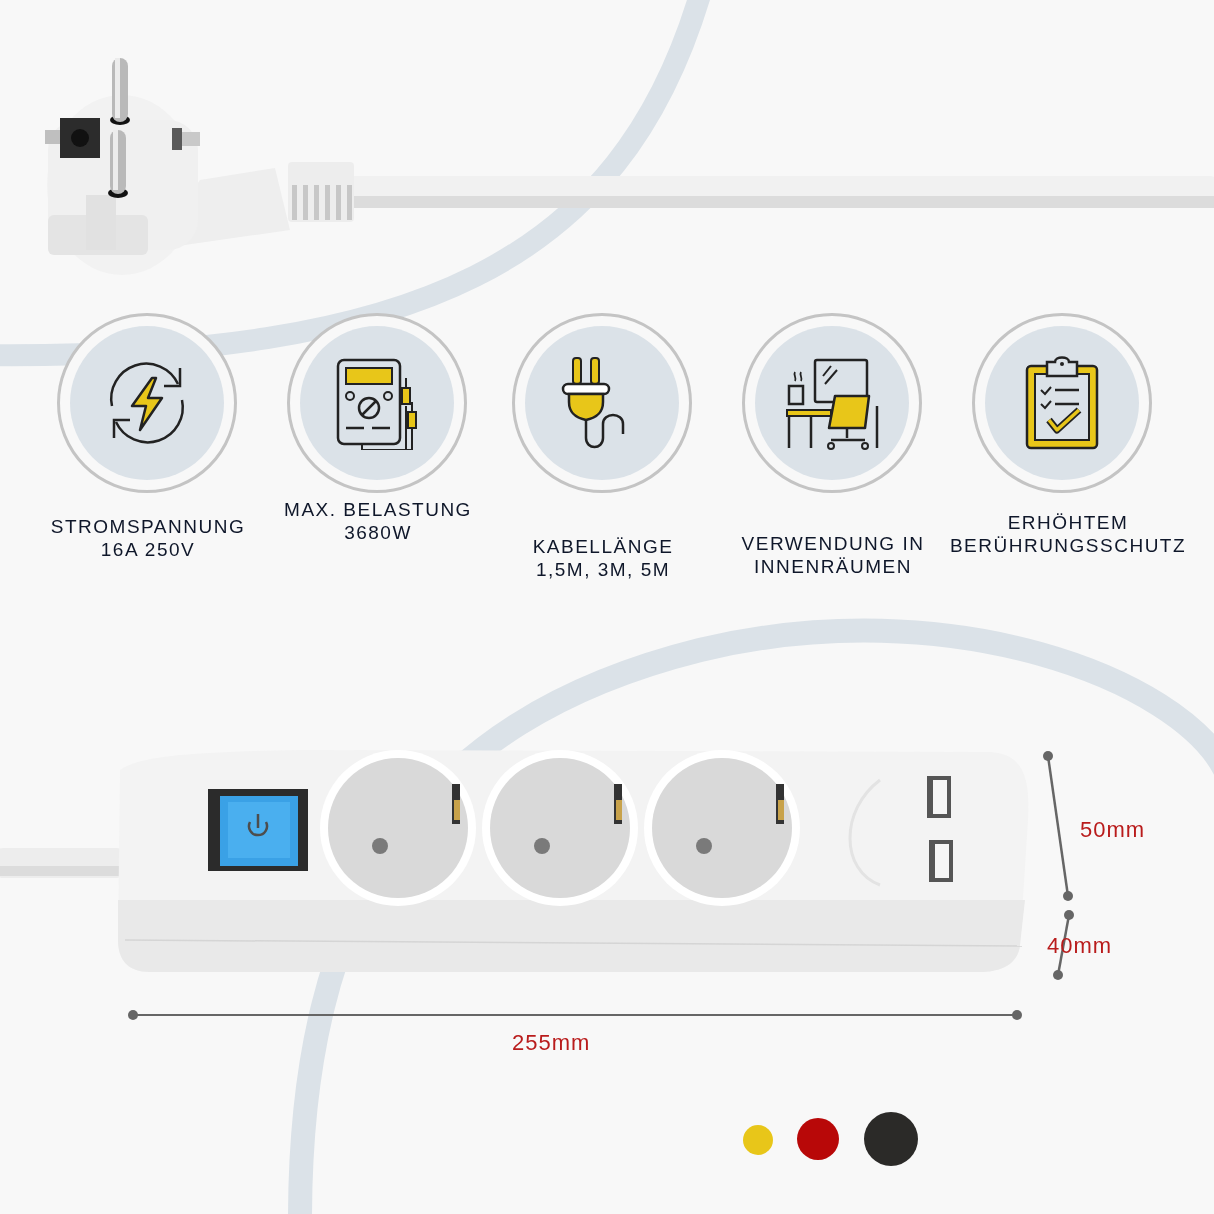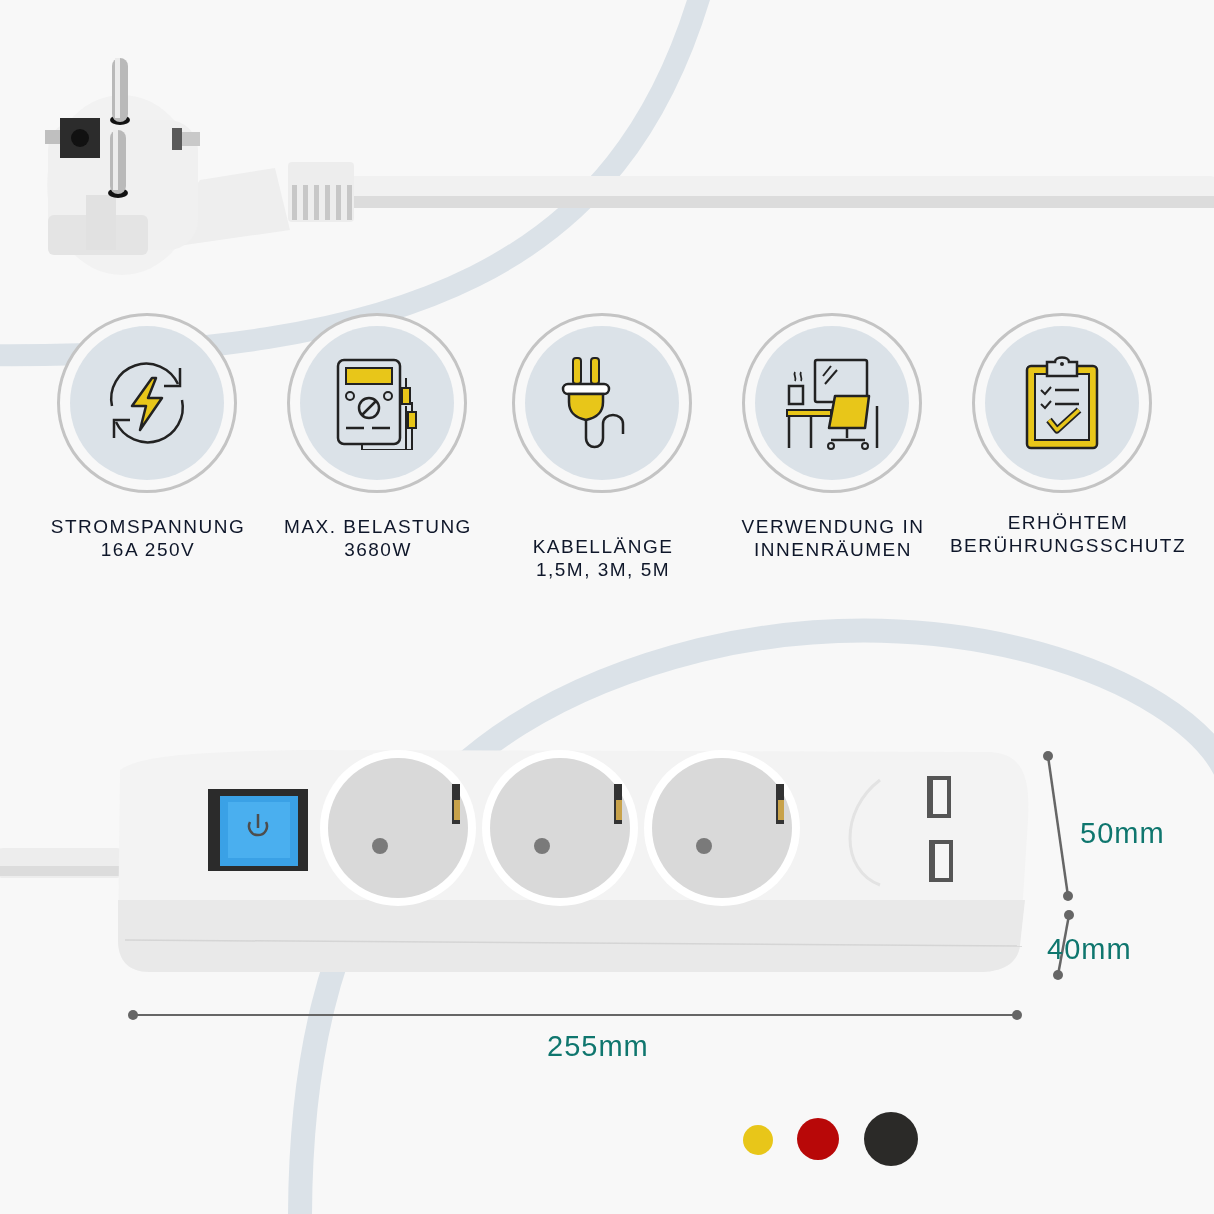--- a/index.html
+++ b/index.html
@@ -3,21 +3,21 @@
 <meta charset="utf-8">
 <style>
   html,body{margin:0;padding:0;}
   body{width:1214px;height:1214px;background:#f8f8f8;position:relative;overflow:hidden;font-family:"Liberation Sans",sans-serif;color:#2a2a2a;}
   .bg-arcs{position:absolute;left:0;top:0;width:1214px;height:1214px;}
   .abs{position:absolute;}
   .feature-circle{position:absolute;width:180px;height:180px;border-radius:50%;border:3px solid #c4c4c4;background:#f8f8f8;box-sizing:border-box;}
   .feature-circle .inner{position:absolute;left:10px;top:10px;width:154px;height:154px;border-radius:50%;background:#dbe2e8;}
   .feature-circle svg{position:absolute;left:40px;top:40px;width:94px;height:94px;}
   .feature-label{position:absolute;width:230px;text-align:center;font-size:19px;letter-spacing:1.5px;line-height:23px;color:#0f172a;}
-  .dim-label{position:absolute;font-size:29px;letter-spacing:1px;color:#0f766e;}
+  .dim-label{position:absolute;font-size:22px;letter-spacing:1px;color:#b91c1c;}
   .swatch{position:absolute;border-radius:50%;}
 </style>
 </head>
 <body>
 
 <svg class="bg-arcs" viewBox="0 0 1214 1214">
   <path d="M 700 -5 C 620 260, 420 360, -20 355" fill="none" stroke="#dbe2e8" stroke-width="22"></path>
   <path d="M 300 1220 C 300 900, 420 720, 700 650 C 950 590, 1180 680, 1225 770" fill="none" stroke="#dbe2e8" stroke-width="24"></path>
 </svg>
 
@@ -127,29 +127,29 @@
     <line x1="40" y1="48" x2="64" y2="48" stroke="#222" stroke-width="2.5"></line>
     <path d="M 34 64 L 42 74 L 64 54" fill="none" stroke="#222" stroke-width="7" stroke-linejoin="round"></path>
     <path d="M 34 64 L 42 74 L 64 54" fill="none" stroke="#e8c619" stroke-width="3.5" stroke-linejoin="round"></path>
   </svg>
 </div>
 
 <div class="feature-label" style="left:33px;top:515px">
   <div>STROMSPANNUNG</div>
   <div>16A 250V</div>
 </div>
-<div class="feature-label" style="left:263px;top:515px">
+<div class="feature-label" style="left:263px;top:498px">
   <div>MAX. BELASTUNG</div>
   <div>3680W</div>
 </div>
 <div class="feature-label" style="left:488px;top:535px">
   <div>KABELLÄNGE</div>
   <div>1,5M, 3M, 5M</div>
 </div>
-<div class="feature-label" style="left:718px;top:515px">
+<div class="feature-label" style="left:718px;top:532px">
   <div>VERWENDUNG IN</div>
   <div>INNENRÄUMEN</div>
 </div>
 <div class="feature-label" style="left:948px;top:511px;width:240px">
   <div>ERHÖHTEM</div>
   <div>BERÜHRUNGSSCHUTZ</div>
 </div>
 
 <svg class="abs" style="left:0;top:740px" width="1214" height="240">
   <rect x="-5" y="108" width="130" height="30" rx="8" fill="#ededed"></rect>
@@ -197,17 +197,17 @@
   <line x1="1069" y1="175" x2="1058" y2="235" stroke="#666" stroke-width="2.5"></line>
   <circle cx="1069" cy="175" r="5" fill="#666"></circle>
   <circle cx="1058" cy="235" r="5" fill="#666"></circle>
   <line x1="133" y1="275" x2="1017" y2="275" stroke="#666" stroke-width="2"></line>
   <circle cx="133" cy="275" r="5" fill="#666"></circle>
   <circle cx="1017" cy="275" r="5" fill="#666"></circle>
 </svg>
 
 <div class="dim-label" style="left:1080px;top:817px">50mm</div>
 <div class="dim-label" style="left:1047px;top:933px">40mm</div>
-<div class="dim-label" style="left:547px;top:1030px">255mm</div>
+<div class="dim-label" style="left:512px;top:1030px">255mm</div>
 
 <div class="swatch" style="left:743px;top:1125px;width:30px;height:30px;background:#e8c619"></div>
 <div class="swatch" style="left:797px;top:1118px;width:42px;height:42px;background:#b80808"></div>
 <div class="swatch" style="left:864px;top:1112px;width:54px;height:54px;background:#2b2a28"></div>
 
 </body></html>

